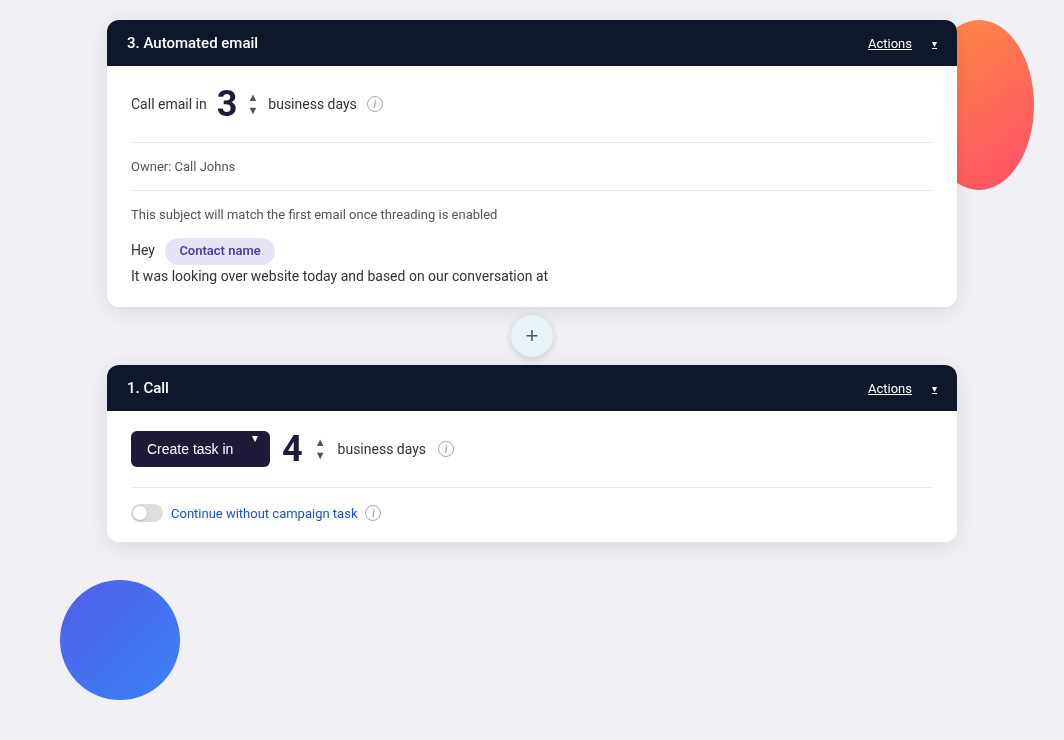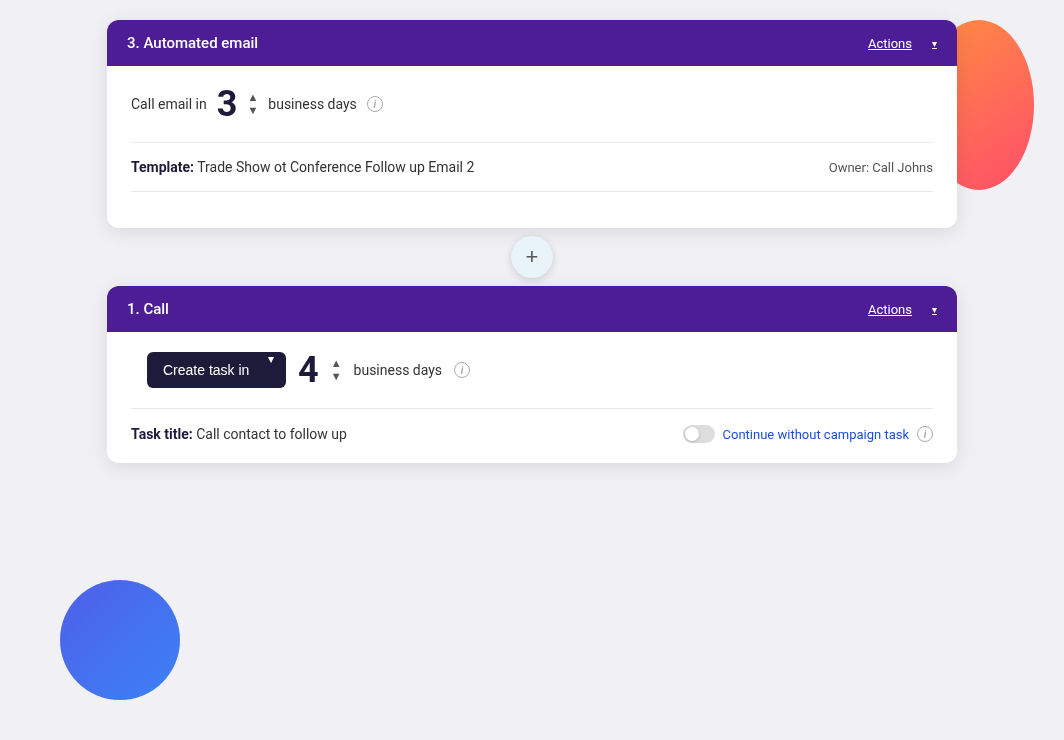--- a/index.html
+++ b/index.html
@@ -63,21 +63,21 @@
     .card {
       background: #fff;
       border-radius: 12px;
       overflow: hidden;
       width: 100%;
       box-shadow: 0 4px 20px rgba(0,0,0,0.1);
     }
 
     
     .card-header {
-      background: #4c1d95;
+      background: #0f172a;
       color: #fff;
       display: flex;
       align-items: center;
       justify-content: space-between;
       padding: 14px 20px;
     }
 
     .card-header-title {
       font-size: 15px;
       font-weight: 500;
@@ -244,21 +244,20 @@
       display: flex;
       align-items: center;
       gap: 12px;
       margin-bottom: 20px;
     }
 
     .select-wrapper {
       position: relative;
       display: inline-flex;
       align-items: flex-start;
-      margin-left: 16px;
     }
 
     .select-wrapper select {
       appearance: none;
       background: #1e1a3a;
       color: #fff;
       border: none;
       border-radius: 6px;
       padding: 10px 36px 10px 16px;
       font-size: 14px;
@@ -350,29 +349,34 @@
             <button class="stepper-btn">▲</button>
             <button class="stepper-btn">▼</button>
           </div>
           <span class="business-days-label">business days</span>
           <span class="info-icon">i</span>
         </div>
 
         <hr class="divider">
 
         <div class="template-row">
-          <span class="template-label">
-            <strong>Template:</strong><span> Trade Show ot Conference Follow up Email 2</span>
-          </span>
           <span class="owner-label">Owner: Call Johns</span>
         </div>
 
         <hr class="divider">
 
-
+        <p class="subject-line">This subject will match the first email once threading is enabled</p>
+
+        <div class="email-body-preview">
+          <span>Hey</span>
+          &nbsp;
+          <span class="contact-name-badge">Contact name</span>
+          <br>
+          <span>It was looking over website today and based on our conversation at</span>
+        </div>
       </div>
     </div>
 
     <div class="plus-button-wrapper">
       <button class="plus-button">+</button>
     </div>
 
     <div class="card">
       <div class="card-header">
         <span class="card-header-title">1. Call</span>
@@ -396,23 +400,20 @@
             <button class="stepper-btn">▲</button>
             <button class="stepper-btn">▼</button>
           </div>
           <span class="business-days-label">business days</span>
           <span class="info-icon">i</span>
         </div>
 
         <hr class="divider">
 
         <div class="task-title-row">
-          <span class="task-title-label">
-            <strong>Task title:</strong><span> Call contact to follow up</span>
-          </span>
           <div class="continue-row">
             <div class="toggle-switch"></div>
             <span class="continue-label">Continue without campaign task</span>
             <span class="info-icon">i</span>
           </div>
         </div>
       </div>
     </div>
 
   </div>

